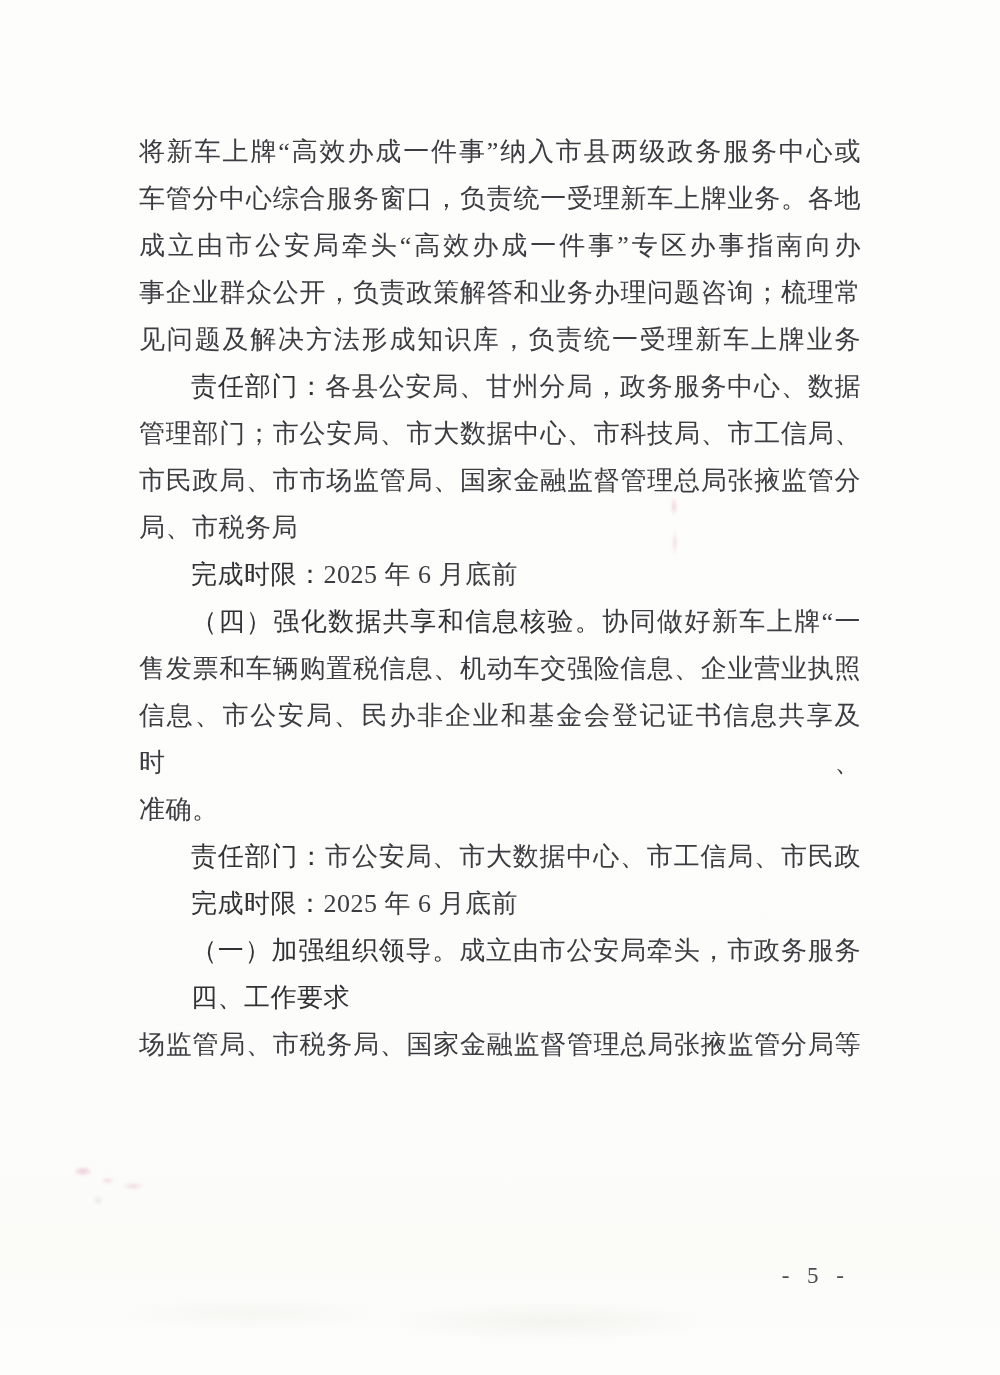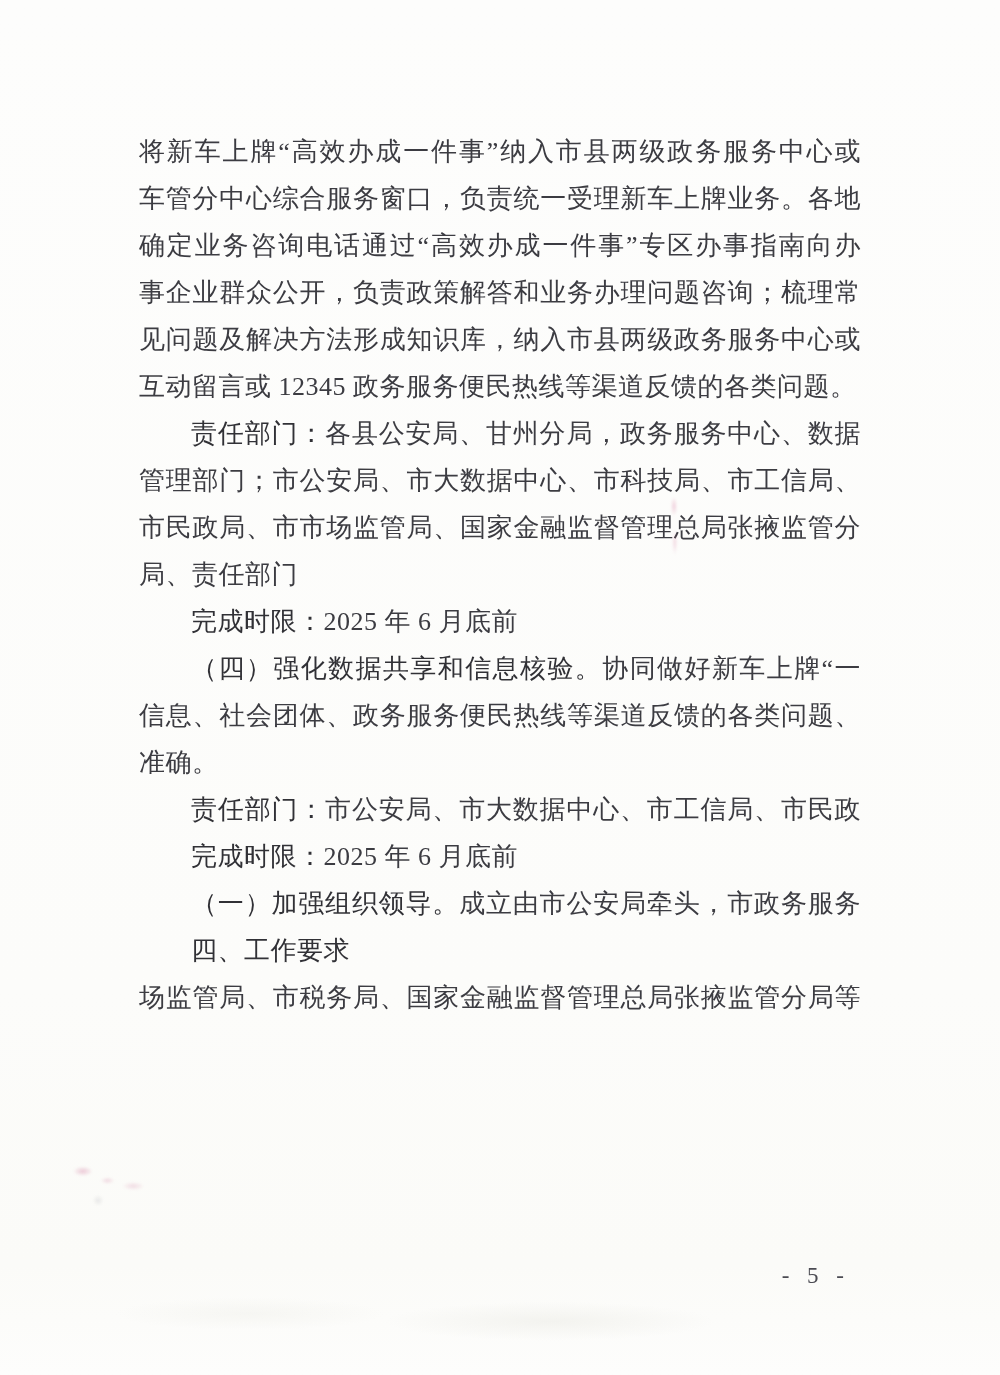--- a/index.html
+++ b/index.html
@@ -104,31 +104,31 @@
   }
 </style>
 </head>
 <body>
 
 <div class="page">
 
   <div class="doc-body">
       <div class="line fill"><span class="seg">将新车上牌“高效办成一件事”纳入市县两级政务服务中心或</span></div>
       <div class="line fill"><span class="seg">车管分中心综合服务窗口，负责统一受理新车上牌业务。各地</span></div>
-      <div class="line fill"><span class="seg">确定业务咨询电话通过“高效办成一件事”专区办事指南向办</span></div>
+      <div class="line fill"><span class="seg">成立由市公安局牵头“高效办成一件事”专区办事指南向办</span></div>
       <div class="line fill"><span class="seg">事企业群众公开，负责政策解答和业务办理问题咨询；梳理常</span></div>
-      <div class="line fill"><span class="seg">见问题及解决方法形成知识库，纳入市县两级政务服务中心或</span></div>
-      <div class="line"><span class="seg">互动留言或 12345 政务服务便民热线等渠道反馈的各类问题。</span></div>
+      <div class="line fill"><span class="seg">见问题及解决方法形成知识库，负责统一受理新车上牌业务</span></div>
       <div class="line fill indent"><span class="seg bold">责任部门：</span><span class="seg">各县公安局、甘州分局，政务服务中心、数据</span></div>
       <div class="line fill"><span class="seg">管理部门；市公安局、市大数据中心、市科技局、市工信局、</span></div>
       <div class="line fill"><span class="seg">市民政局、市市场监管局、国家金融监督管理总局张掖监管分</span></div>
-      <div class="line"><span class="seg">局、责任部门</span></div>
+      <div class="line"><span class="seg">局、市税务局</span></div>
       <div class="line indent"><span class="seg bold">完成时限：</span><span class="seg">2025 年 6 月底前</span></div>
       <div class="line fill indent"><span class="seg bold">（四）强化数据共享和信息核验。</span><span class="seg">协同做好新车上牌“一</span></div>
-      <div class="line fill"><span class="seg">信息、社会团体、政务服务便民热线等渠道反馈的各类问题、</span></div>
+      <div class="line fill"><span class="seg">售发票和车辆购置税信息、机动车交强险信息、企业营业执照</span></div>
+      <div class="line fill"><span class="seg">信息、市公安局、民办非企业和基金会登记证书信息共享及时、</span></div>
       <div class="line"><span class="seg">准确。</span></div>
       <div class="line fill indent"><span class="seg bold">责任部门：</span><span class="seg">市公安局、市大数据中心、市工信局、市民政</span></div>
       <div class="line indent"><span class="seg bold">完成时限：</span><span class="seg">2025 年 6 月底前</span></div>
       <div class="line fill indent"><span class="seg bold">（一）加强组织领导。</span><span class="seg">成立由市公安局牵头，市政务服务</span></div>
       <div class="line indent"><span class="seg bold">四、工作要求</span></div>
       <div class="line fill"><span class="seg">场监管局、市税务局、国家金融监督管理总局张掖监管分局等</span></div>
     </div>
 
   <div class="smudge-a"></div>
   <div class="smudge-b"></div>

